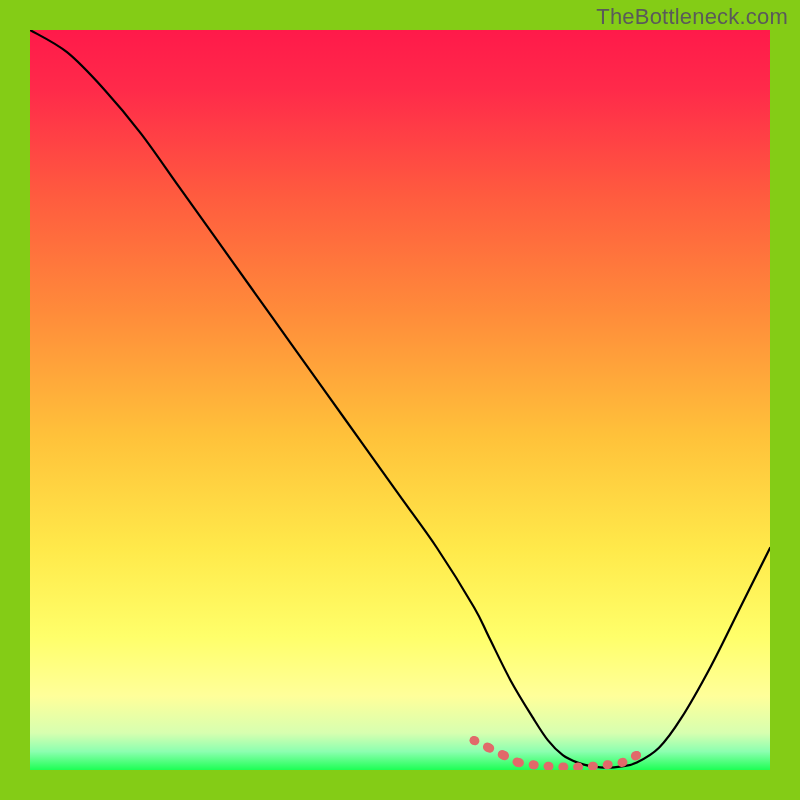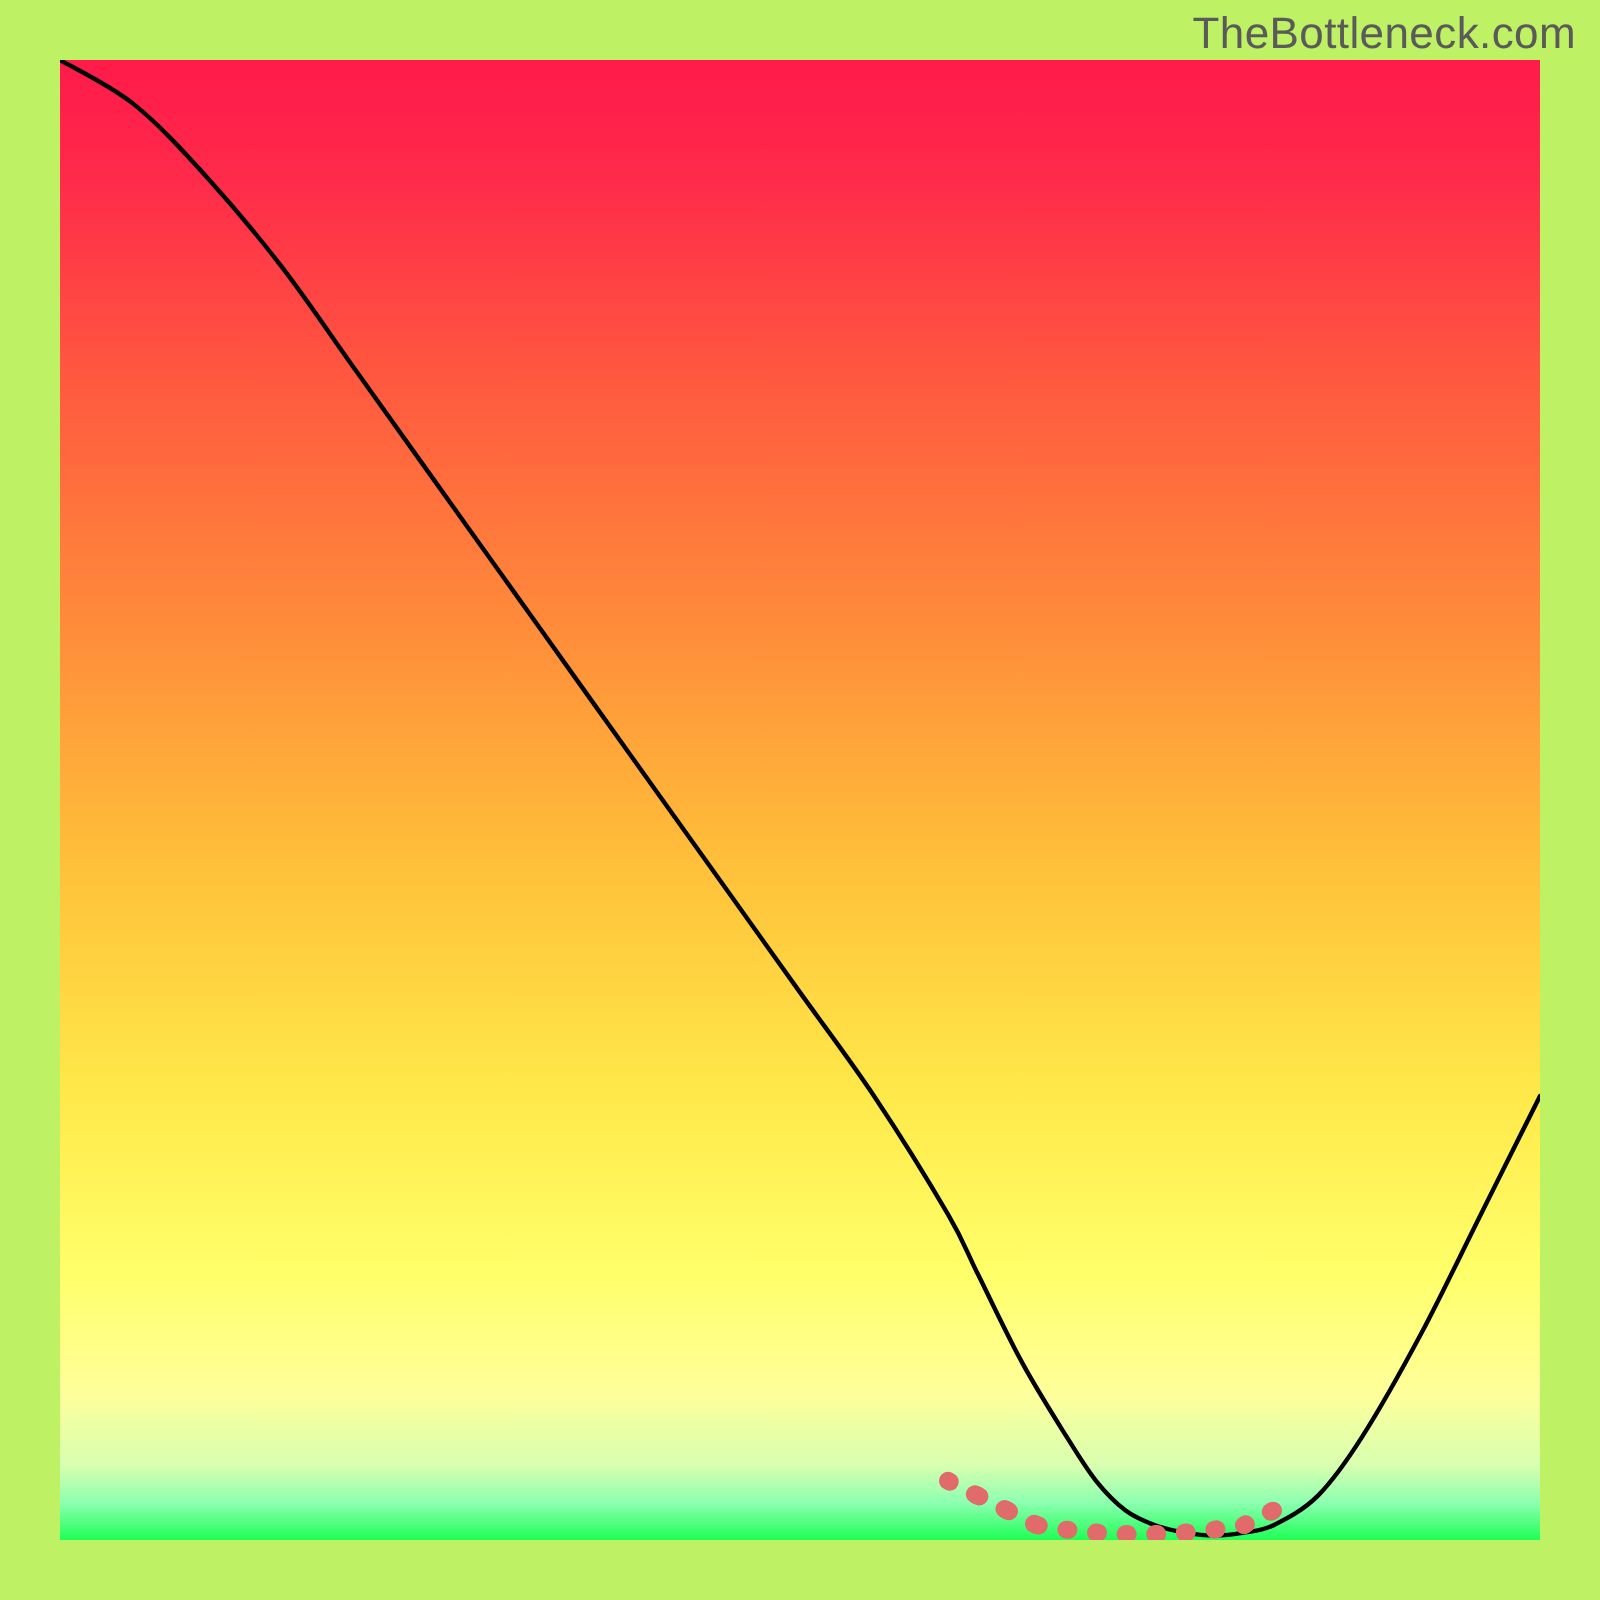--- a/index.html
+++ b/index.html
@@ -7,21 +7,21 @@
     padding: 0;
     width: 800px;
     height: 800px;
     background: #000000;
     overflow: hidden;
   }
   .outer {
     width: 800px;
     height: 800px;
     position: relative;
-    background: #bef264;
+    background: #84cc16;
   }
   .watermark {
     position: absolute;
     top: 4px;
     right: 12px;
     color: #5a5a5a;
     font-family: Arial, Helvetica, sans-serif;
     font-size: 22px;
     font-weight: 500;
     letter-spacing: 0.2px;

